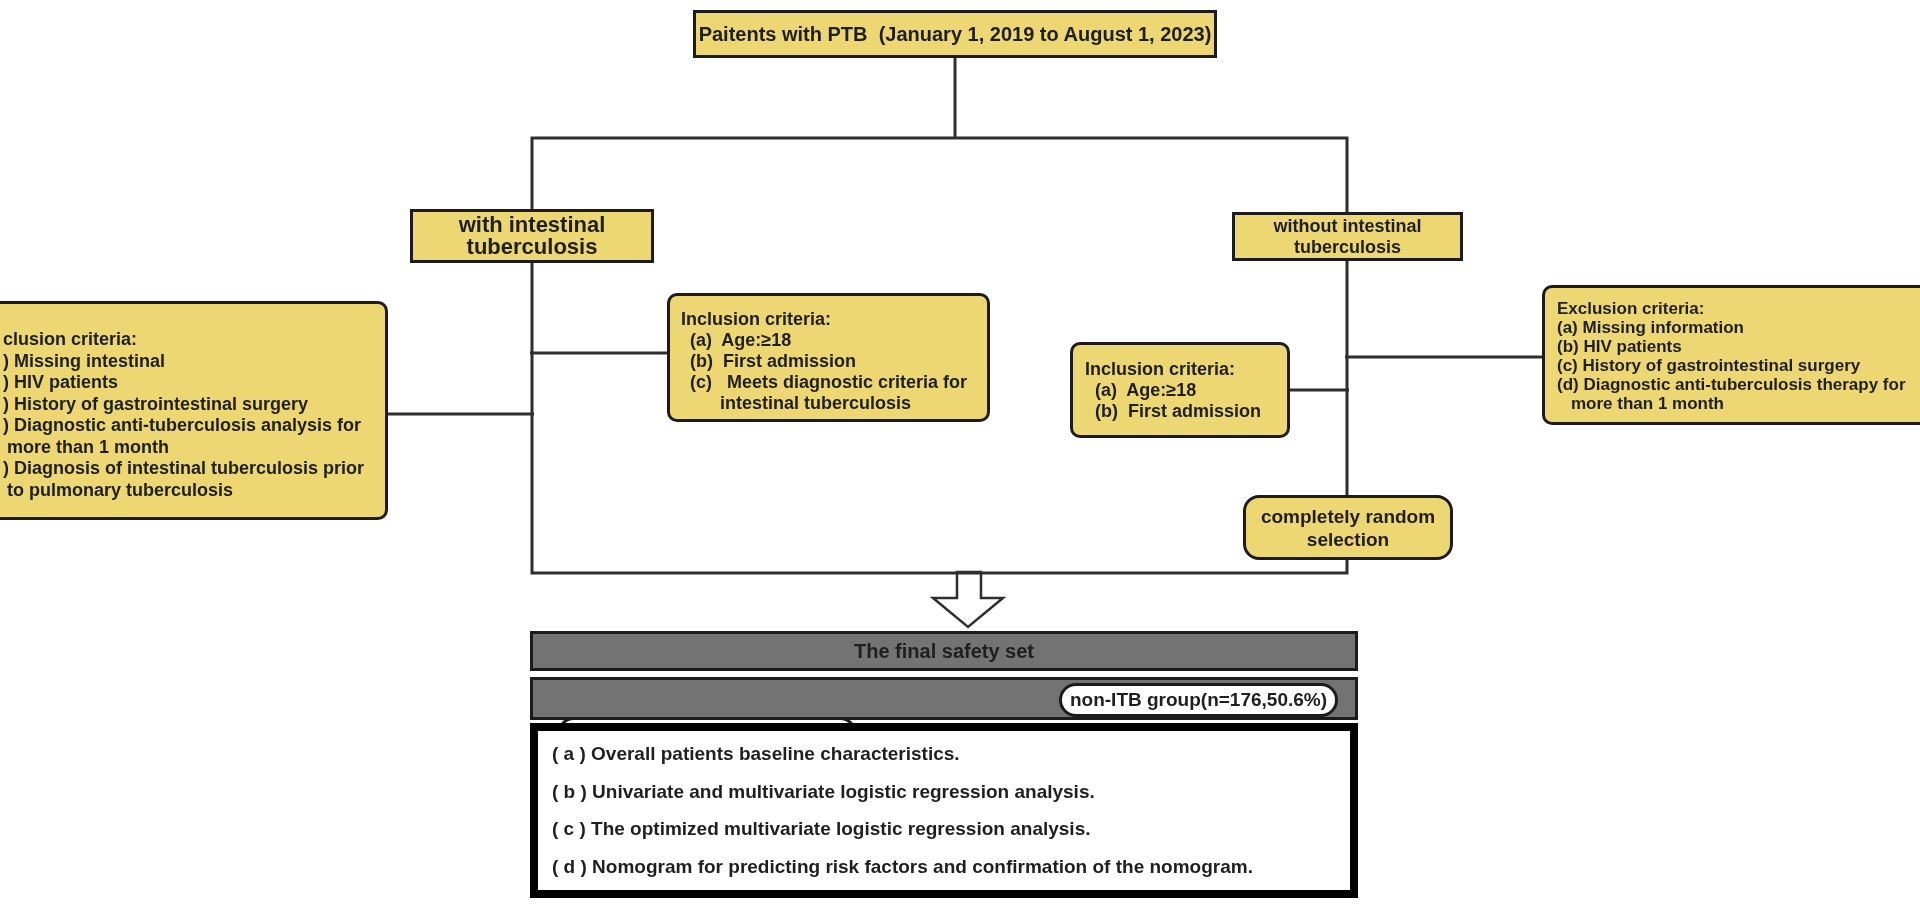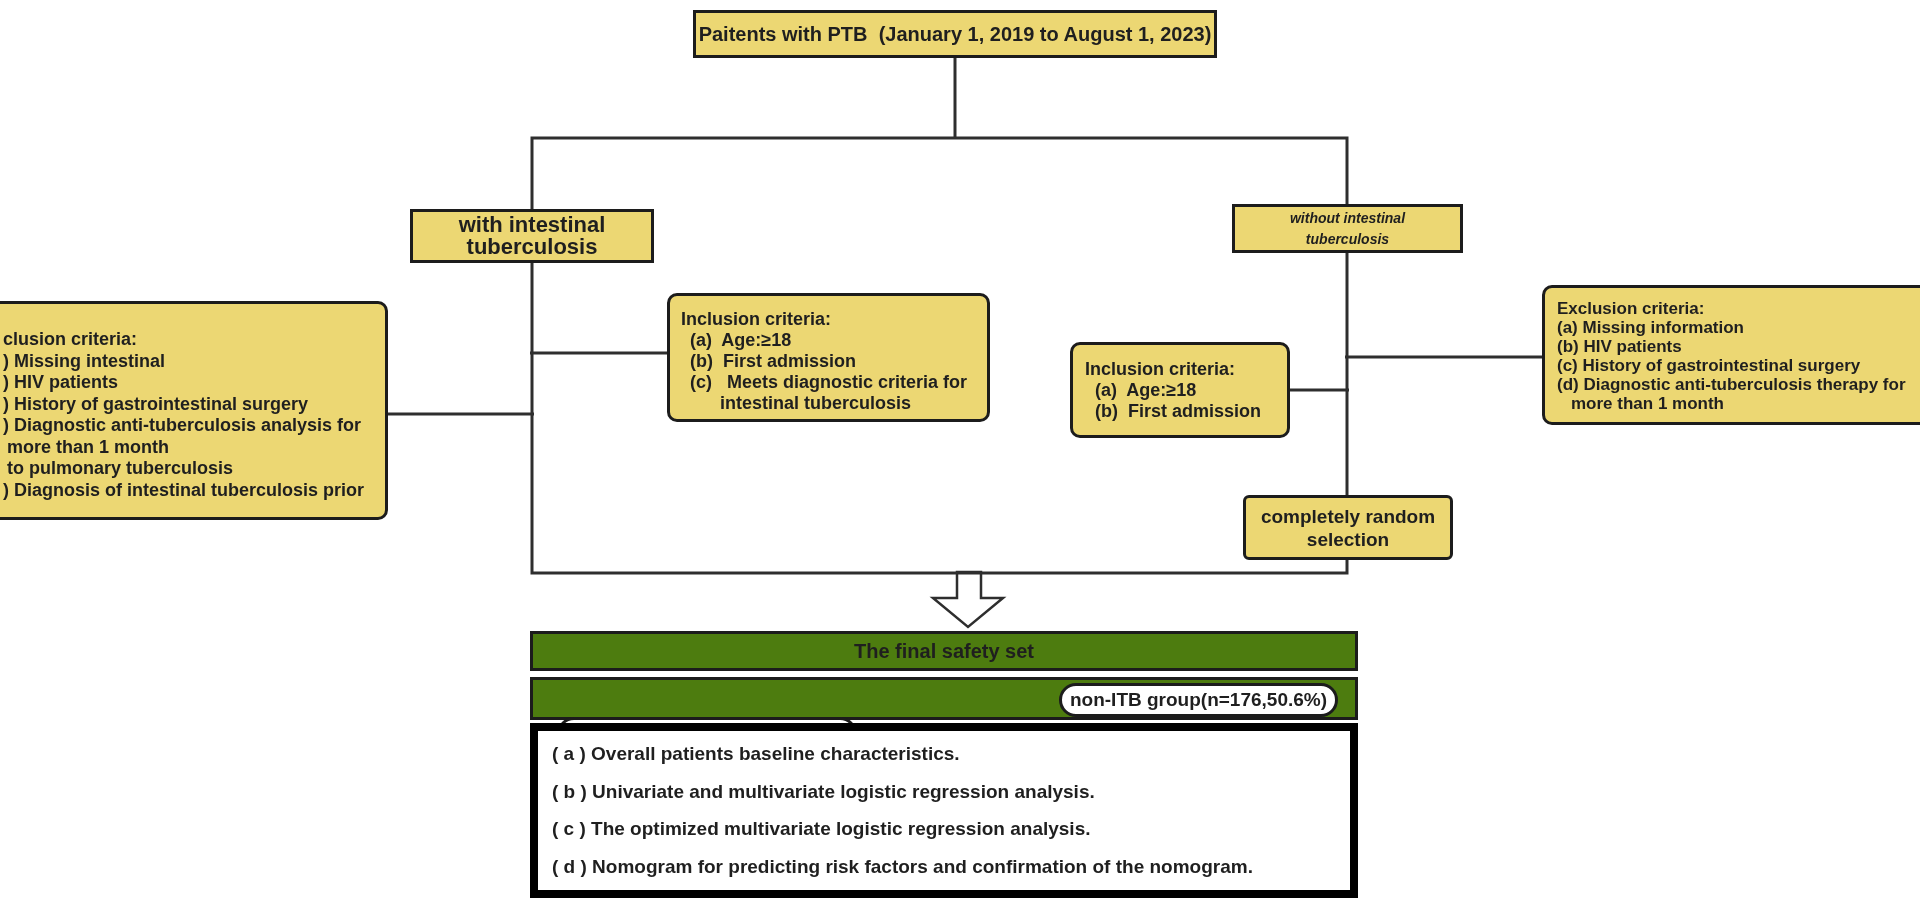--- a/index.html
+++ b/index.html
@@ -9,42 +9,42 @@
     font-weight:700;color:#1f1f1f;position:relative;
   }
   .canvas{position:absolute;left:0;top:0;width:1864px;height:904px;}
   svg.lines{position:absolute;left:0;top:0;z-index:1;}
   .box{
     position:absolute;z-index:2;background:#ecd773;
     border:3px solid #1c1c1c;box-sizing:border-box;
     display:flex;align-items:center;justify-content:center;
     text-align:center;white-space:pre-wrap;
   }
-  .rounded{border-radius:6px;}
+  .rounded{border-radius:16px;}
   .crit{
     position:absolute;z-index:2;background:#ecd773;
     border:3px solid #1c1c1c;border-radius:10px;box-sizing:border-box;
     text-align:left;
   }
   .crit .ln{white-space:pre;}
   .top-box{left:693px;top:10px;width:524px;height:48px;font-size:20px;}
   .with-box{left:410px;top:209px;width:244px;height:54px;font-size:22px;line-height:22px;}
-  .without-box{left:1232px;top:204px;width:231px;height:49px;font-size:14px;line-height:21px;font-style:italic;}
+  .without-box{left:1232px;top:212px;width:231px;height:49px;font-size:18px;line-height:21px;}
   .excl-left{left:-36px;top:301px;width:424px;height:219px;font-size:18px;line-height:21.5px;padding:25px 8px 0 36px;}
   .excl-left .cont{padding-left:4px;}
   .incl-left{left:667px;top:293px;width:323px;height:129px;font-size:18px;line-height:21px;padding:13px 8px 0 11px;}
   .incl-left .item{padding-left:9px;}
   .incl-left .cont2{padding-left:39px;}
   .incl-right{left:1070px;top:342px;width:220px;height:96px;font-size:18px;line-height:21px;padding:14px 8px 0 12px;}
   .incl-right .item{padding-left:10px;}
   .excl-right{left:1542px;top:285px;width:430px;height:140px;font-size:17px;line-height:19px;padding:11px 8px 0 12px;}
   .excl-right .cont{padding-left:14px;}
   .random-box{left:1243px;top:495px;width:210px;height:65px;font-size:19px;line-height:23px;}
   .gbar{
-    position:absolute;z-index:2;background:#4d7c0f;
+    position:absolute;z-index:2;background:#737373;
     border:3px solid #1c1c1c;box-sizing:border-box;
   }
   .bar1{left:530px;top:631px;width:828px;height:40px;display:flex;align-items:center;justify-content:center;font-size:20px;}
   .bar2{left:530px;top:677px;width:828px;height:43px;}
   .pill{
     position:absolute;background:#ffffff;border:3px solid #1c1c1c;border-radius:17px;
     box-sizing:border-box;display:flex;align-items:center;justify-content:center;
     font-size:19px;height:34px;top:3px;
   }
   .pill1{left:24px;width:300px;margin-top:34px;}
@@ -79,22 +79,22 @@
   <div class="box without-box">without intestinal
 tuberculosis</div>
 
   <div class="crit excl-left">
     <div class="ln">clusion criteria:</div>
     <div class="ln">) Missing intestinal</div>
     <div class="ln">) HIV patients</div>
     <div class="ln">) History of gastrointestinal surgery</div>
     <div class="ln">) Diagnostic anti-tuberculosis analysis for</div>
     <div class="ln cont">more than 1 month</div>
+    <div class="ln">) Diagnosis of intestinal tuberculosis prior</div>
     <div class="ln cont">to pulmonary tuberculosis</div>
-    <div class="ln">) Diagnosis of intestinal tuberculosis prior</div>
   </div>
 
   <div class="crit incl-left">
     <div class="ln">Inclusion criteria:</div>
     <div class="ln item">(a)  Age:≥18</div>
     <div class="ln item">(b)  First admission</div>
     <div class="ln item">(c)   Meets diagnostic criteria for</div>
     <div class="ln cont2">intestinal tuberculosis</div>
   </div>
 

